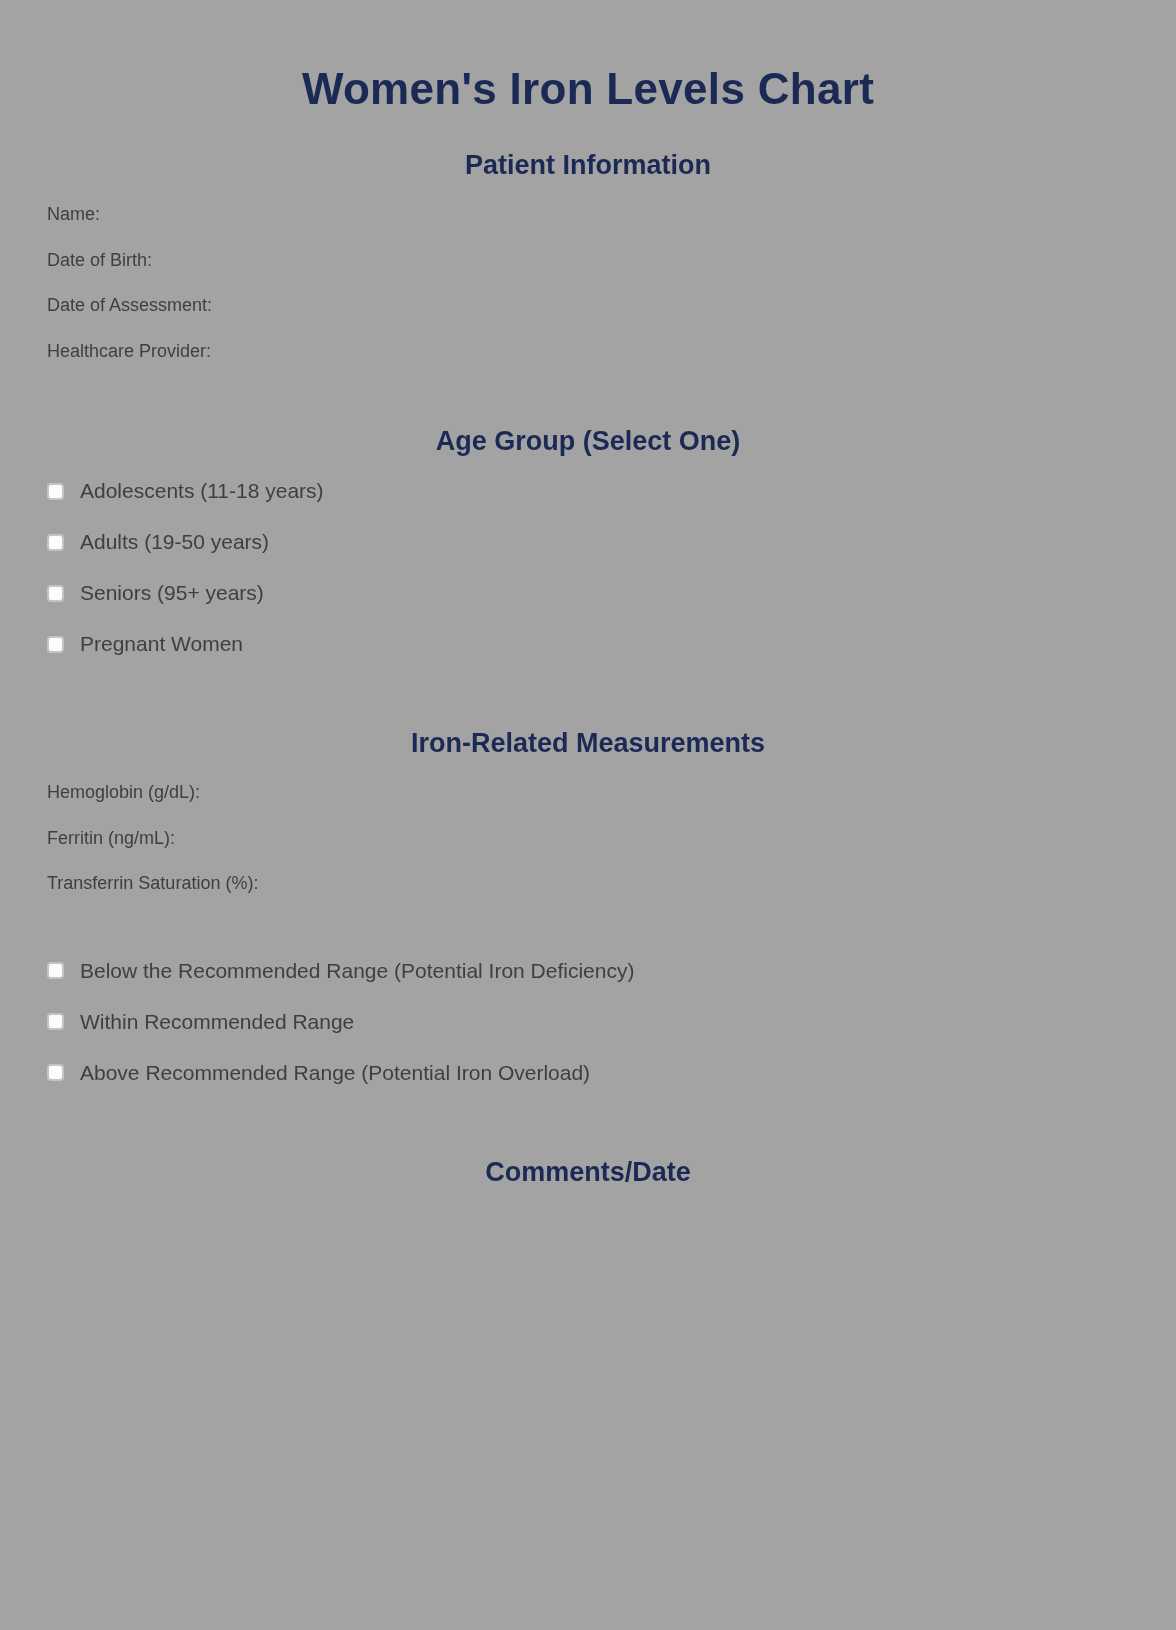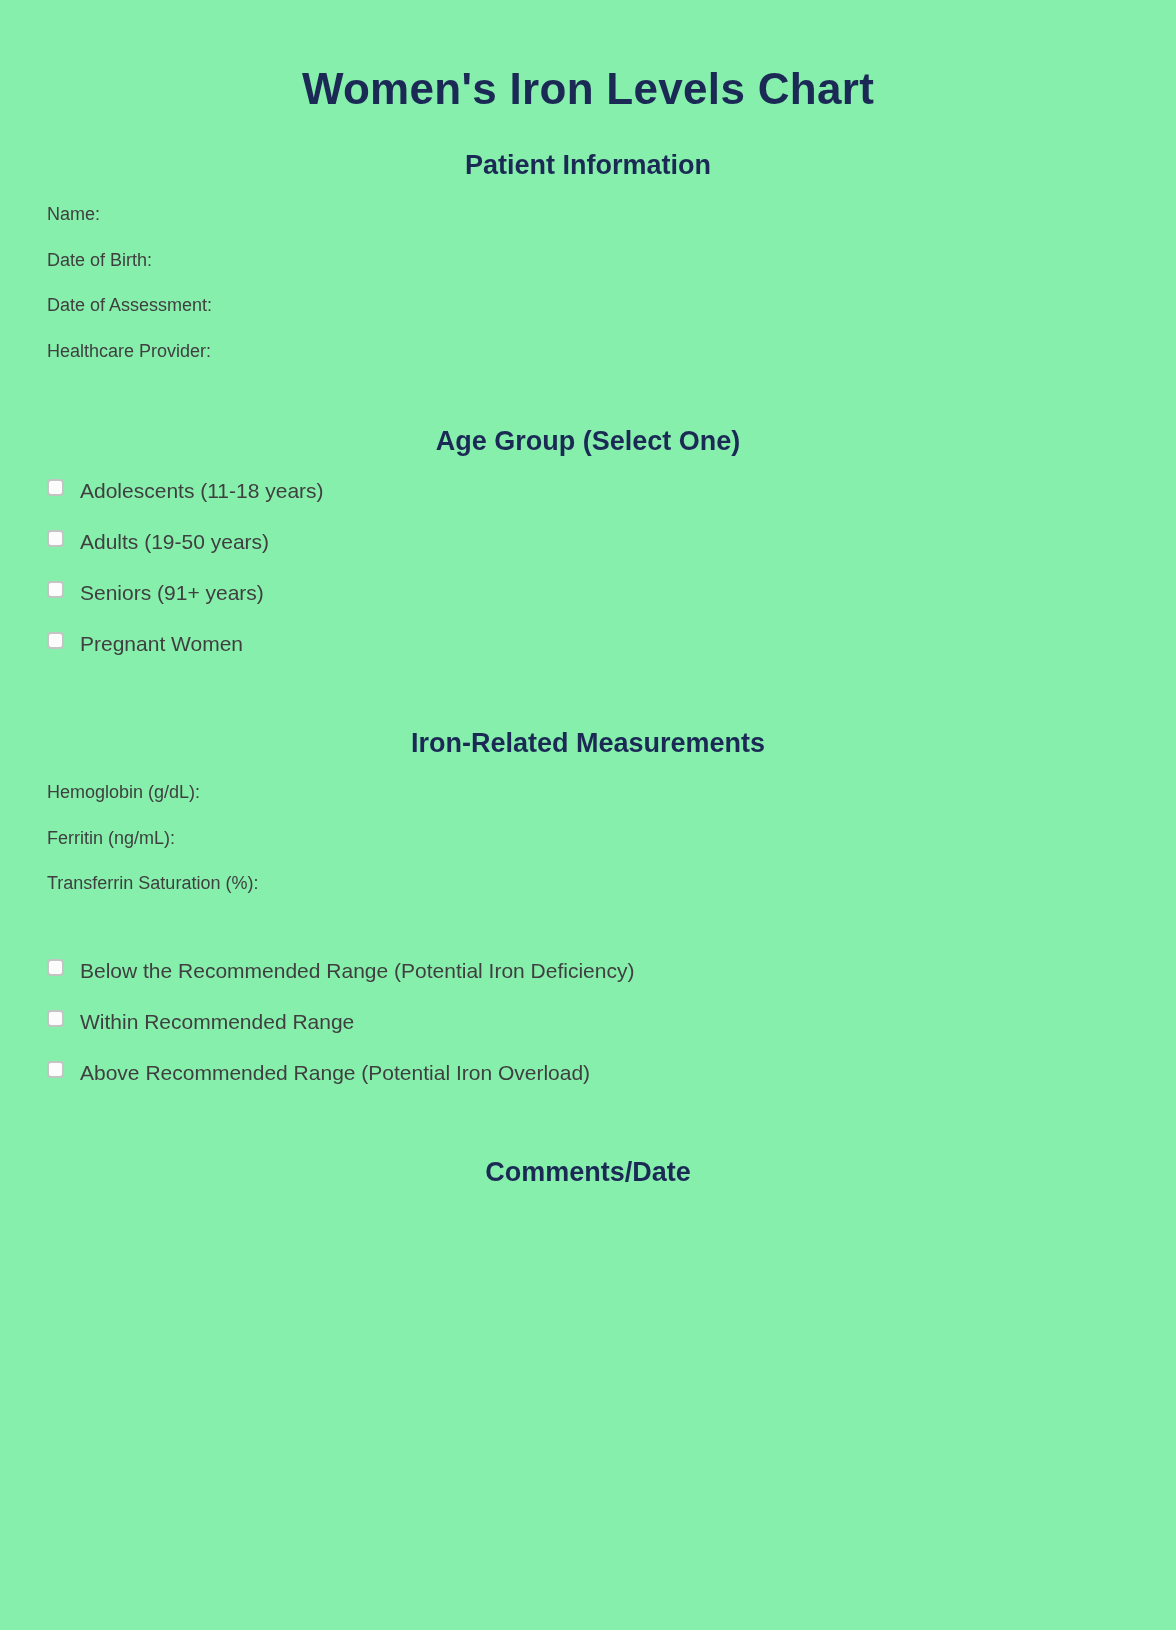--- a/index.html
+++ b/index.html
@@ -5,21 +5,21 @@
   * { box-sizing: border-box; }
   html, body { margin: 0; padding: 0; background: #ffffff; }
   body {
     font-family: "Liberation Sans", sans-serif;
     color: #3f3f3f;
   }
   .page {
     width: 1176px;
     min-height: 1630px;
     margin: 0 auto;
-    background: #86efac;
+    background: #a3a3a3;
     padding: 50px 47px 60px 47px;
   }
   .title {
     text-align: center;
     color: #1b2a55;
     font-size: 44px;
     font-weight: bold;
     margin: 14px 0 36px 0;
     letter-spacing: 0.3px;
   }
@@ -37,21 +37,21 @@
     margin-bottom: 64px;
   }
   .field-line {
     font-size: 18px;
     line-height: 1.25;
     margin: 0 0 23px 0;
     color: #3f3f3f;
   }
   .check-row {
     display: flex;
-    align-items: flex-start;
+    align-items: center;
     margin: 0 0 27px 0;
   }
   .checkbox {
     width: 17px;
     height: 17px;
     border: 2px solid #c4c4c4;
     border-radius: 4px;
     background: #fcfcfc;
     flex: 0 0 auto;
     margin-right: 16px;
@@ -85,21 +85,21 @@
       <span class="check-label">Adolescents (11-18 years)</span>
     </div>
 
     <div class="check-row">
       <span class="checkbox"></span>
       <span class="check-label">Adults (19-50 years)</span>
     </div>
 
     <div class="check-row">
       <span class="checkbox"></span>
-      <span class="check-label">Seniors (91+ years)</span>
+      <span class="check-label">Seniors (95+ years)</span>
     </div>
 
     <div class="check-row">
       <span class="checkbox"></span>
       <span class="check-label">Pregnant Women</span>
     </div>
   </section>
 
   <section class="section tight">
     <h2 class="section-heading">Iron-Related Measurements</h2>

